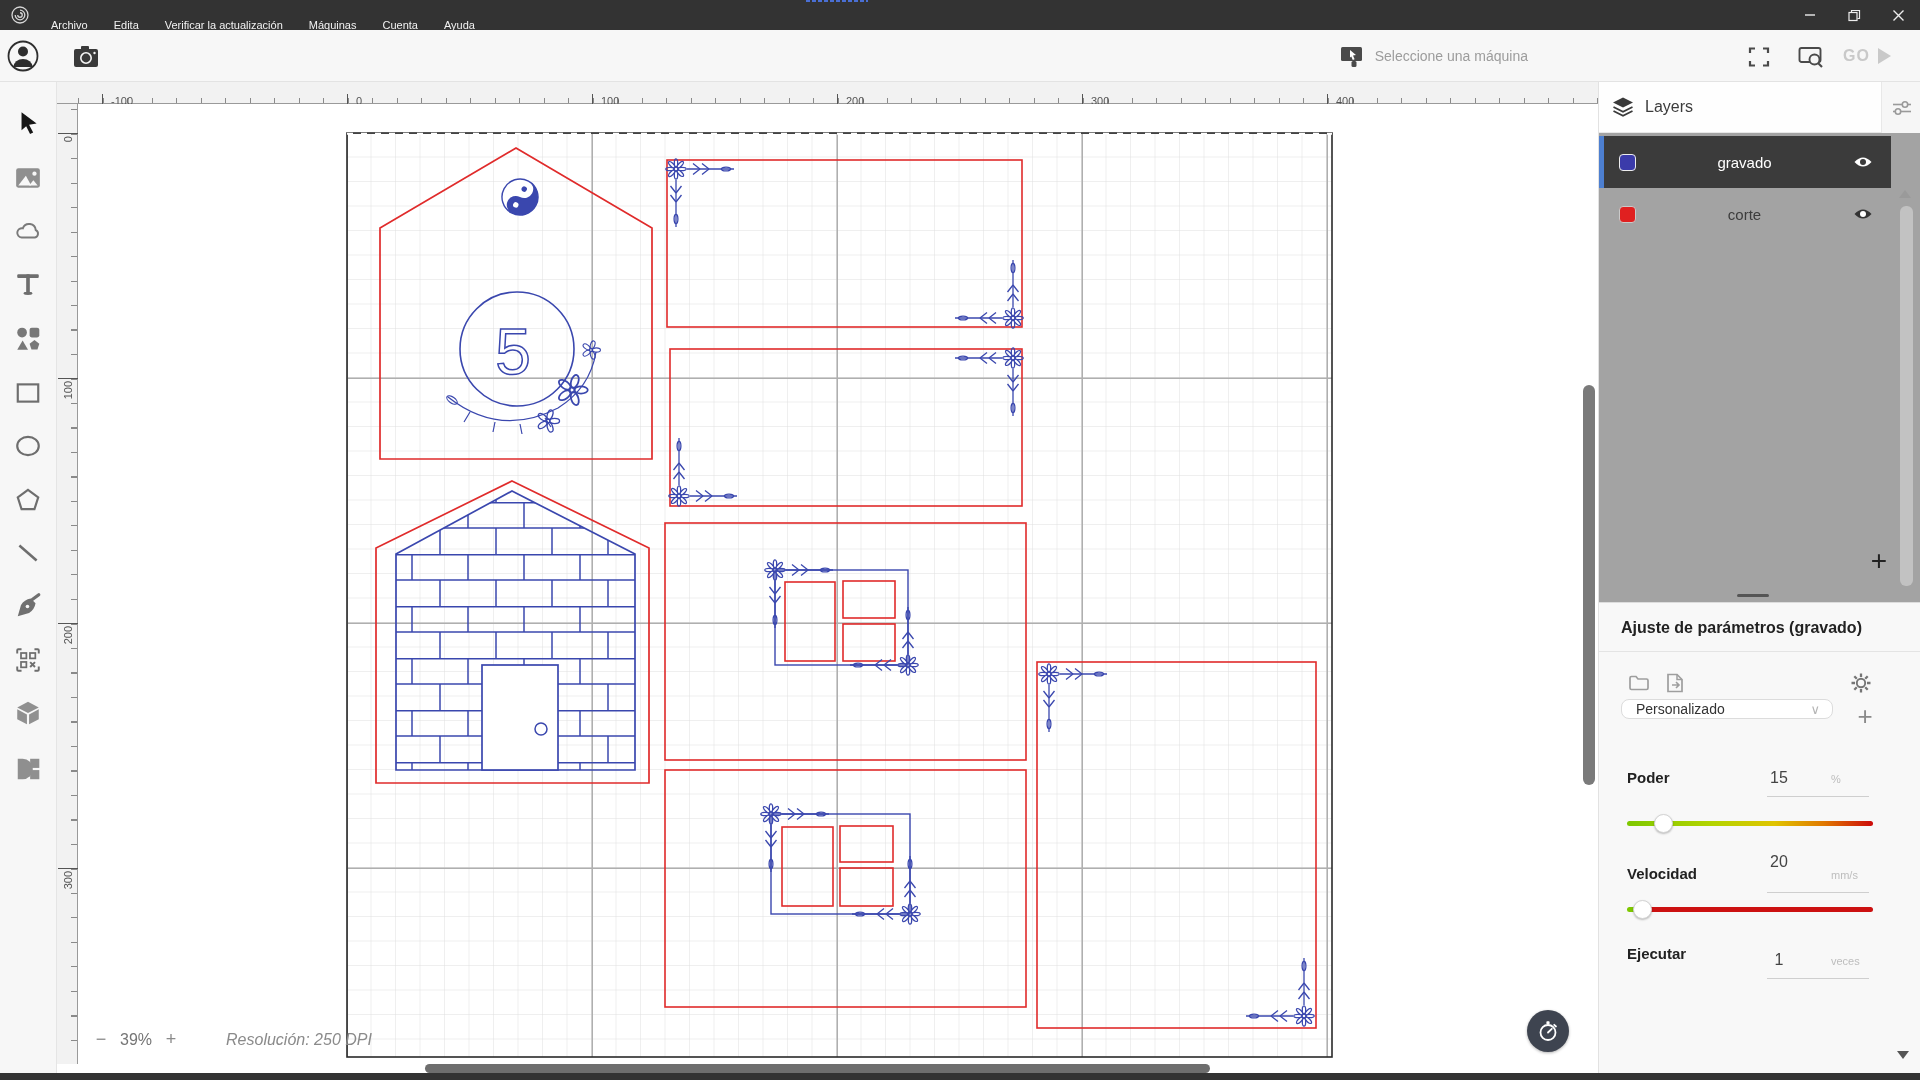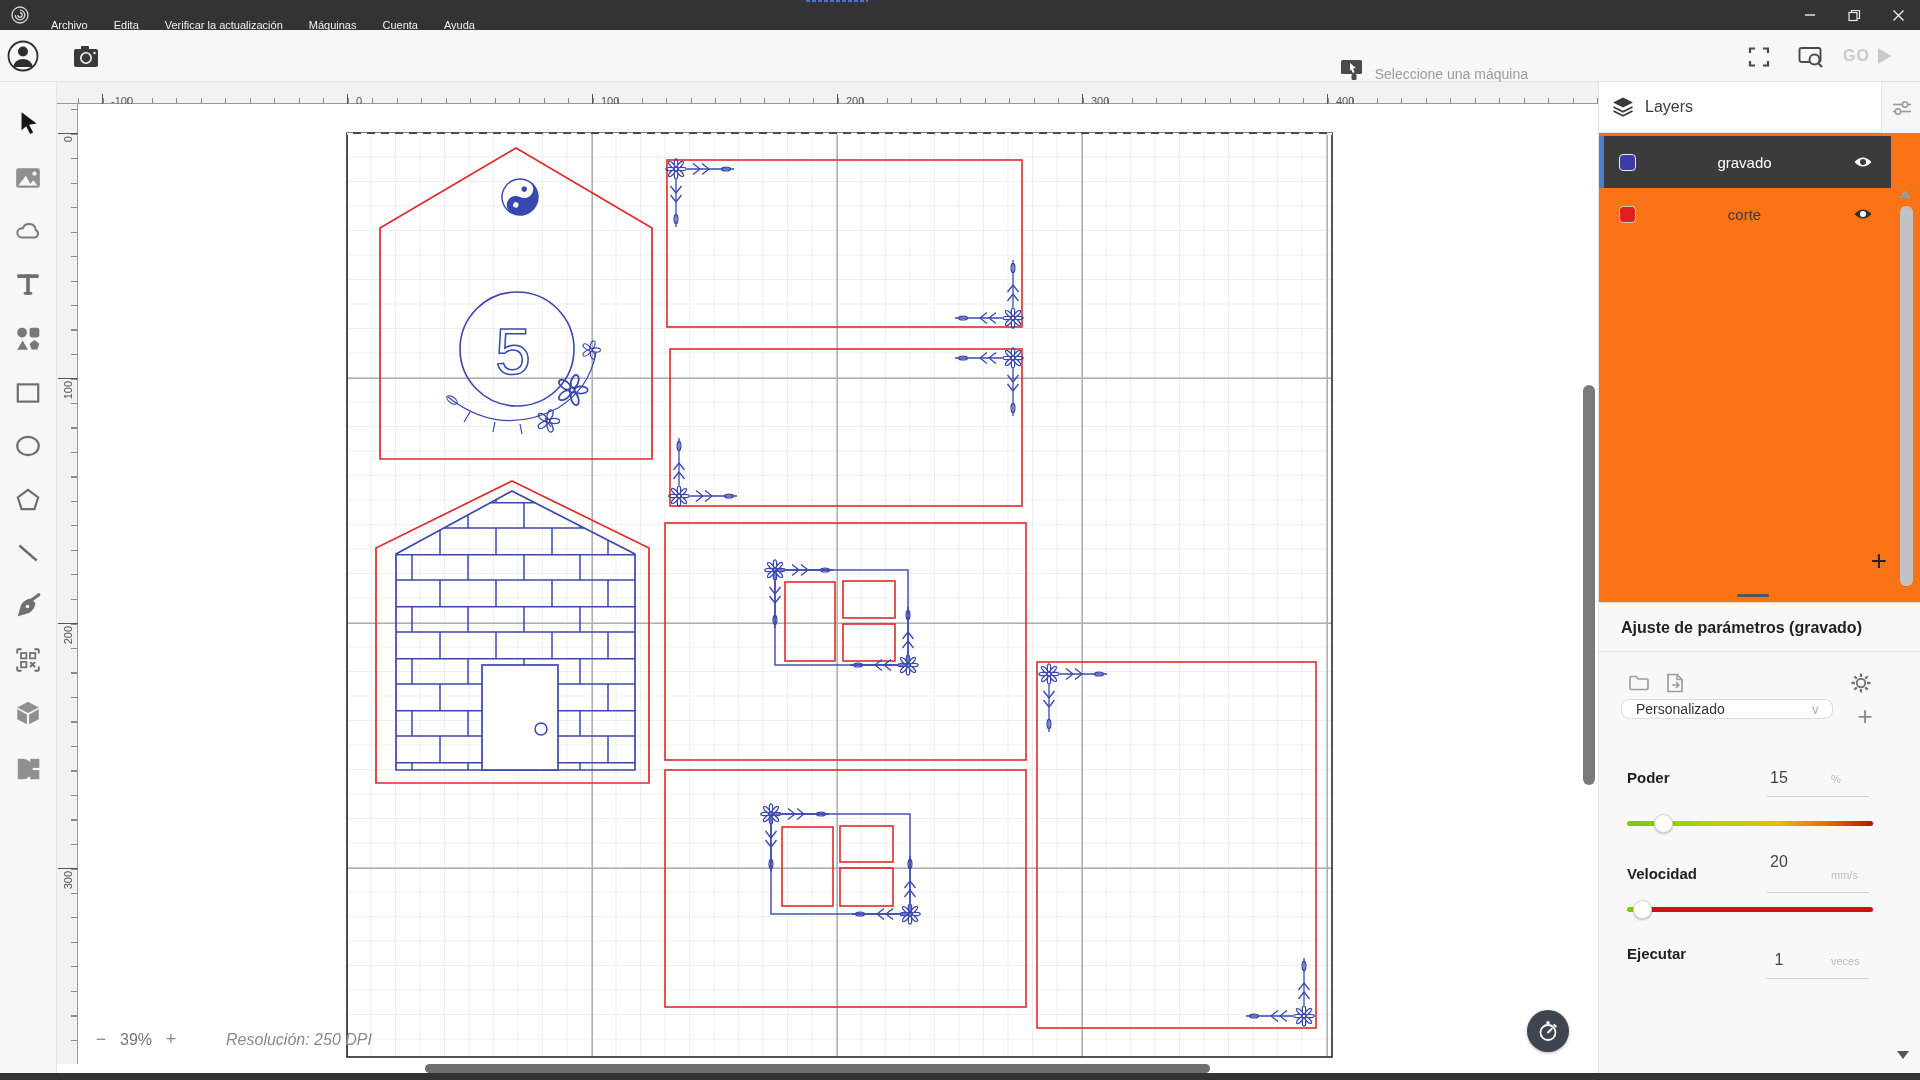--- a/index.html
+++ b/index.html
@@ -16,21 +16,21 @@
   .titlebar-accent { position:absolute; left:806px; top:0; width:62px; height:2px;
     background:repeating-linear-gradient(90deg,#4a6fd4 0 4px,#333 4px 6px); }
   .win-controls { position:absolute; right:0; top:0; height:30px; display:flex; }
   .win-btn { width:44px; height:30px; display:flex; align-items:center; justify-content:center; }
 
   
   .toolbar2 { position:absolute; left:0; top:30px; width:1920px; height:52px; background:#F7F7F7;
     border-bottom:1px solid #E3E3E3; }
   .avatar-btn { position:absolute; left:7px; top:10px; width:32px; height:32px; }
   .camera-btn { position:absolute; left:72px; top:15px; width:28px; height:24px; }
-  .machine-group { position:absolute; right:392px; top:0; height:52px; display:flex; align-items:flex-end; gap:10px; }
+  .machine-group { position:absolute; right:392px; top:0; height:52px; display:flex; align-items:center; gap:10px; }
   .machine-label { font-size:14px; color:#9C9C9C; }
   .tb-icon { width:26px; height:26px; }
   .frame-btn { position:absolute; right:148px; top:14px; }
   .preview-btn { position:absolute; right:96px; top:14px; }
   .go-btn { position:absolute; right:28px; top:0; height:52px; display:flex; align-items:center; gap:6px; }
   .go-label { font-size:16px; font-weight:bold; color:#C9C9C9; letter-spacing:1px; }
 
   
   .left-toolbar { position:absolute; left:0; top:82px; width:57px; height:998px; background:#F7F7F7;
     border-right:1px solid #E5E5E5; }
@@ -58,21 +58,21 @@
   .zoom-btn { width:26px; text-align:center; font-size:18px; color:#8A8A8A; }
   .zoom-value { margin:0 6px; font-size:16px; }
   .resolution { margin-left:42px; font-size:16px; font-style:italic; color:#8A8A8A; }
   .vscroll { position:absolute; left:1505px; top:281px; width:12px; height:400px; background:#7A7A7A; border-radius:7px; }
   .time-btn { position:absolute; left:1449px; top:906px; width:42px; height:42px; border-radius:50%;
     background:#3E4450; display:flex; align-items:center; justify-content:center; box-shadow:0 1px 3px rgba(0,0,0,.3); }
   .hscroll { position:absolute; left:425px; top:1064px; width:785px; height:9px; background:#6E6E6E; border-radius:5px; z-index:5; }
   .bottom-strip { position:absolute; left:0; top:1073px; width:1920px; height:7px; background:#333; }
 
   
-  .right-panel { position:absolute; left:1598px; top:82px; width:322px; height:991px; background:#f97316;
+  .right-panel { position:absolute; left:1598px; top:82px; width:322px; height:991px; background:#a3a3a3;
     border-left:1px solid #E2E2E2; }
   .panel-header { position:absolute; left:0; top:0; width:322px; height:51px; border-bottom:1px solid #E8E8E8;
     display:flex; align-items:center; background:#FEFEFE; }
   .panel-header-icon { margin-left:12px; width:24px; height:24px; }
   .panel-title { margin-left:10px; font-size:16px; color:#3C3C3C; }
   .params-tab { position:absolute; right:0; top:0; width:40px; height:51px; background:#F6F6F6;
     border-left:1px solid #E8E8E8; display:flex; align-items:center; justify-content:center; }
   .layer-row { position:absolute; left:0; width:292px; height:52px; display:flex; align-items:center; }
   .layer-row.selected { background:#3B3B3B; }
   .layer-accent { position:absolute; left:0; top:0; width:5px; height:52px; background:#4D7FD0; }

